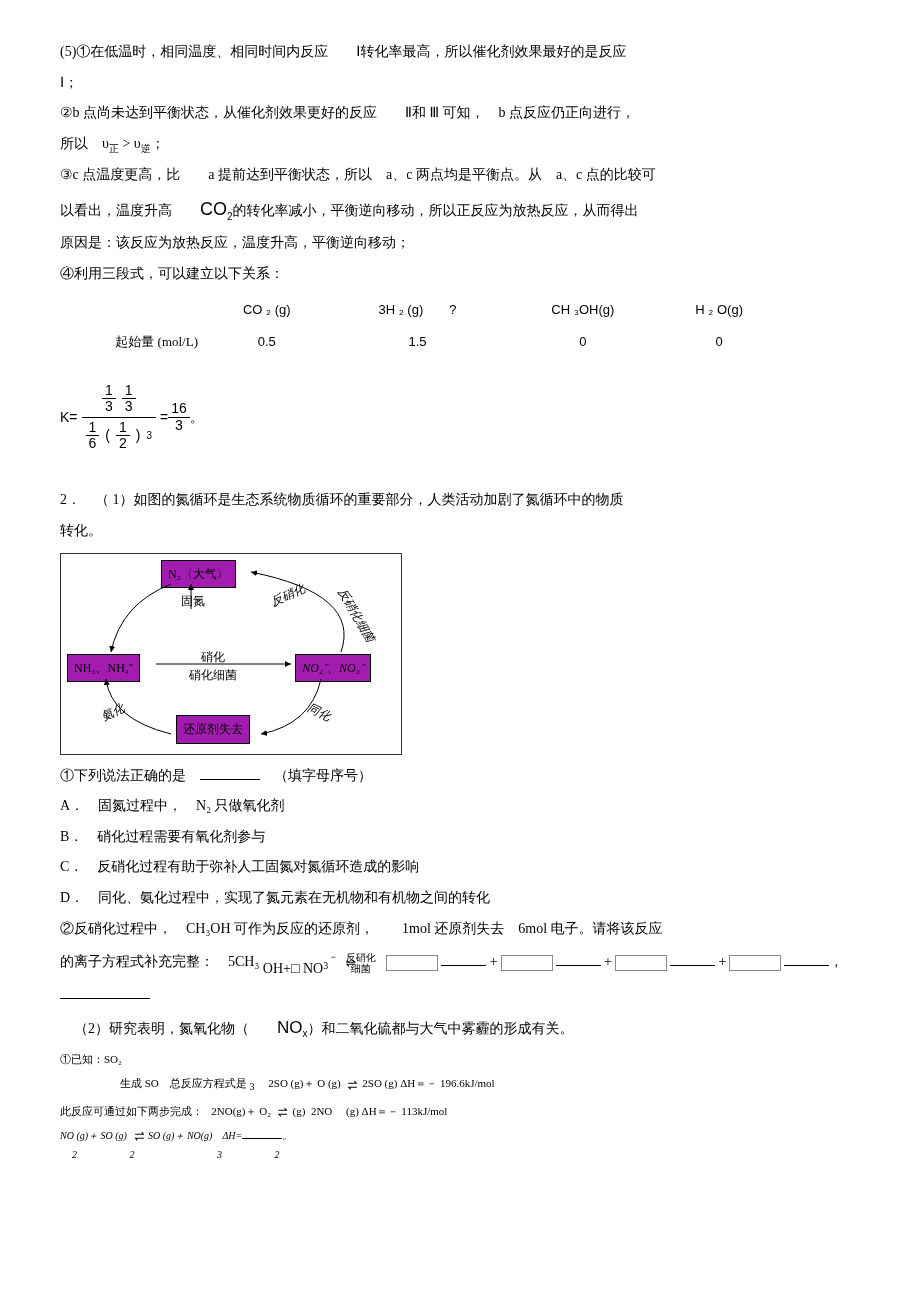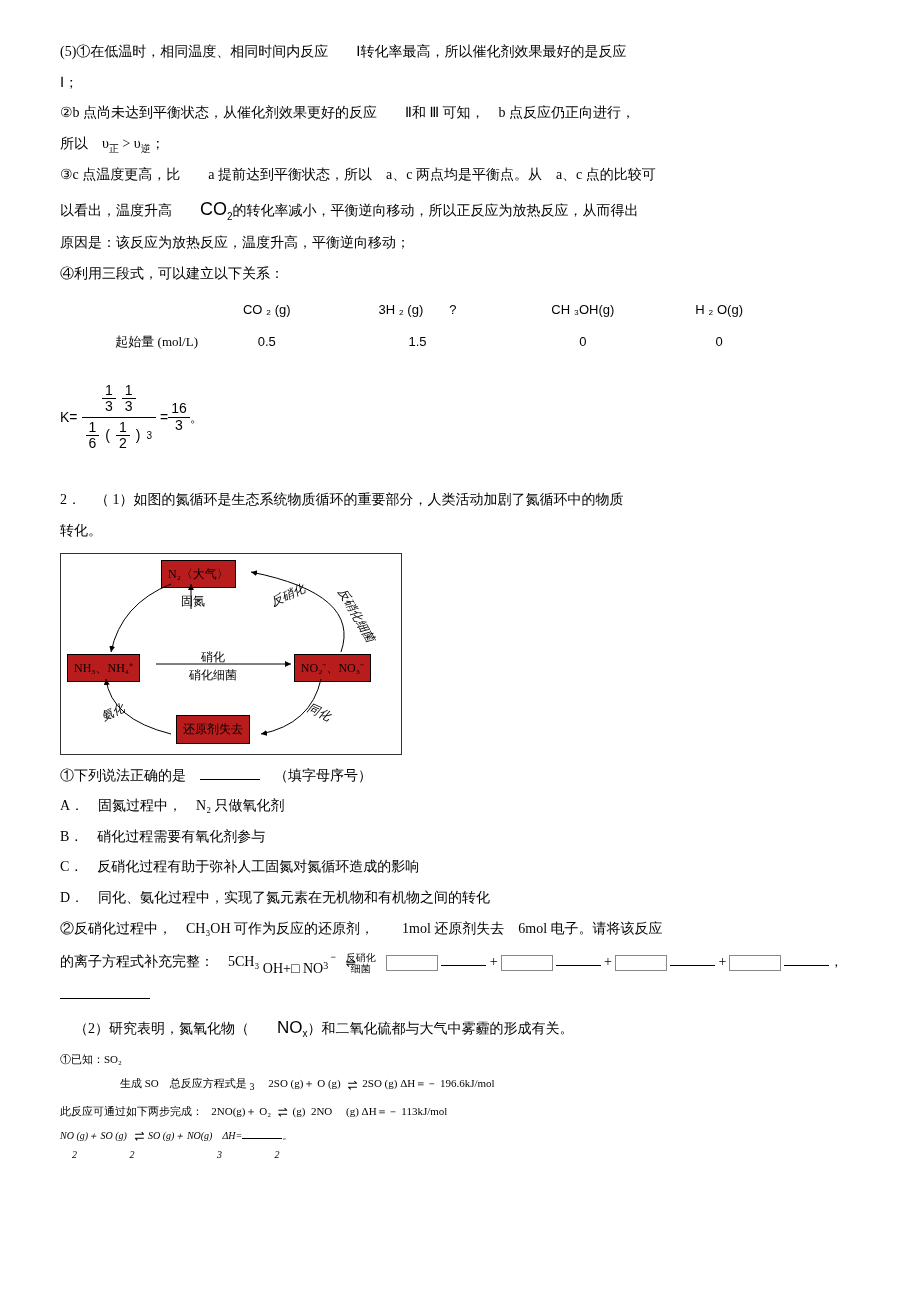--- a/index.html
+++ b/index.html
@@ -71,21 +71,21 @@
     position: relative;
     margin: 8px 0;
     font-family: "SimSun", serif;
     font-size: 13px;
     background: #fff;
   }
   .d-box {
     position: absolute;
     border: 1px solid #000;
     padding: 2px 6px;
-    background: #b91c1c;
+    background: #a21caf;
     text-align: center;
     font-size: 12px;
   }
   .d-label {
     position: absolute;
     font-size: 12px;
     font-style: italic;
     font-family: "KaiTi","STKaiti",serif;
   }
   .blank-line {
@@ -222,21 +222,21 @@
   <span>2．　（ 1）如图的氮循环是生态系统物质循环的重要部分，人类活动加剧了氮循环中的物质</span>
 </div>
 <div class="para">
   <span>转化。</span>
 </div>
 
 
 <div class="diagram">
   <div class="d-box" style="top:6px; left:100px;">N₂〈大气〉</div>
   <div class="d-box" style="top:100px; left:6px;">NH₃、NH₄⁺</div>
-  <div class="d-box" style="top:100px; right:30px;">NO₂⁻、NO₃⁻</div>
+  <div class="d-box" style="top:100px; right:30px;font-style:italic;">NO₂⁻、NO₃⁻</div>
   <div class="d-box" style="bottom:10px; left:115px;">还原剂失去</div>
 
   <div class="d-label" style="top:36px; left:120px; font-style:normal;">固氮</div>
   <div class="d-label" style="top:30px; right:95px; transform:rotate(-25deg);">反硝化</div>
   <div class="d-label" style="top:50px; right:15px; transform:rotate(60deg);">反硝化细菌</div>
   <div class="d-label" style="top:92px; left:140px; font-style:normal;">硝化</div>
   <div class="d-label" style="top:110px; left:128px; font-style:normal;">硝化细菌</div>
   <div class="d-label" style="bottom:30px; right:70px; transform:rotate(25deg);">同化</div>
   <div class="d-label" style="bottom:30px; left:40px; transform:rotate(-25deg);">氨化</div>
 

